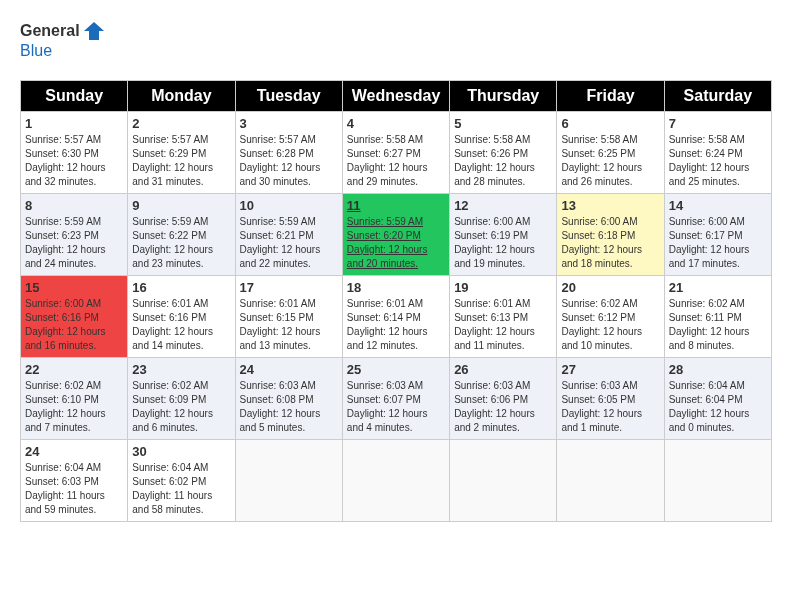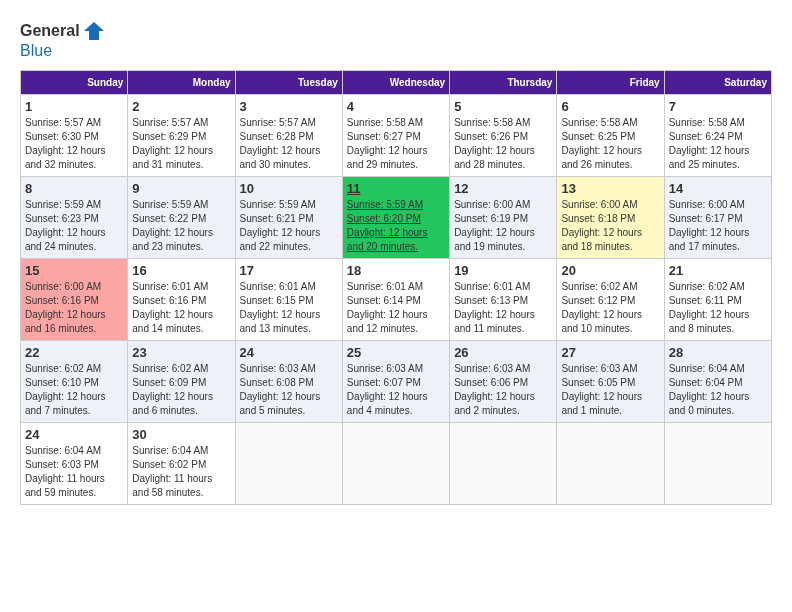--- a/index.html
+++ b/index.html
@@ -7,21 +7,21 @@
       font-family: Arial, sans-serif;
       background: #fff;
       width: 792px;
       min-height: 612px;
       padding: 20px;
     }
     .header {
       display: flex;
       align-items: flex-start;
       justify-content: space-between;
-      margin-bottom: 10px;
+      margin-bottom: 20px;
     }
     .logo {
       display: flex;
       align-items: center;
       gap: 4px;
     }
     .title-block {
       text-align: right;
     }
     .month-title {
@@ -31,27 +31,27 @@
     }
     .subtitle {
       font-size: 16px;
       color: #555;
     }
     .calendar {
       width: 100%;
       border-collapse: collapse;
     }
     .calendar th {
-      background-color: #4c1d95;
+      background-color: #000000;
       color: #fff;
       padding: 6px 4px;
-      font-size: 10px;
+      font-size: 16px;
       font-weight: bold;
       border: 1px solid #ccc;
-      text-align: right;
+      text-align: center;
     }
     .calendar td {
       border: 1px solid #ccc;
       vertical-align: top;
       padding: 4px;
       font-size: 10.5px;
       color: #333;
       width: calc(100% / 7);
       min-height: 80px;
     }
@@ -219,21 +219,21 @@
         <td style="background-color: rgb(238, 242, 248);">
         <span class="day-num">14</span>
         <div class="cell-content">
           Sunrise: 6:00 AM<br>
           Sunset: 6:17 PM<br>
           Daylight: 12 hours and 17 minutes.
         </div>
       </td>
       </tr>
       <tr>
-        <td style="background-color: #fca5a5;">
+        <td style="background-color: #ef4444;">
         <span class="day-num">15</span>
         <div class="cell-content">
           Sunrise: 6:00 AM<br>
           Sunset: 6:16 PM<br>
           Daylight: 12 hours and 16 minutes.
         </div>
       </td>
         <td style="background-color: rgb(255, 255, 255);">
         <span class="day-num">16</span>
         <div class="cell-content">

